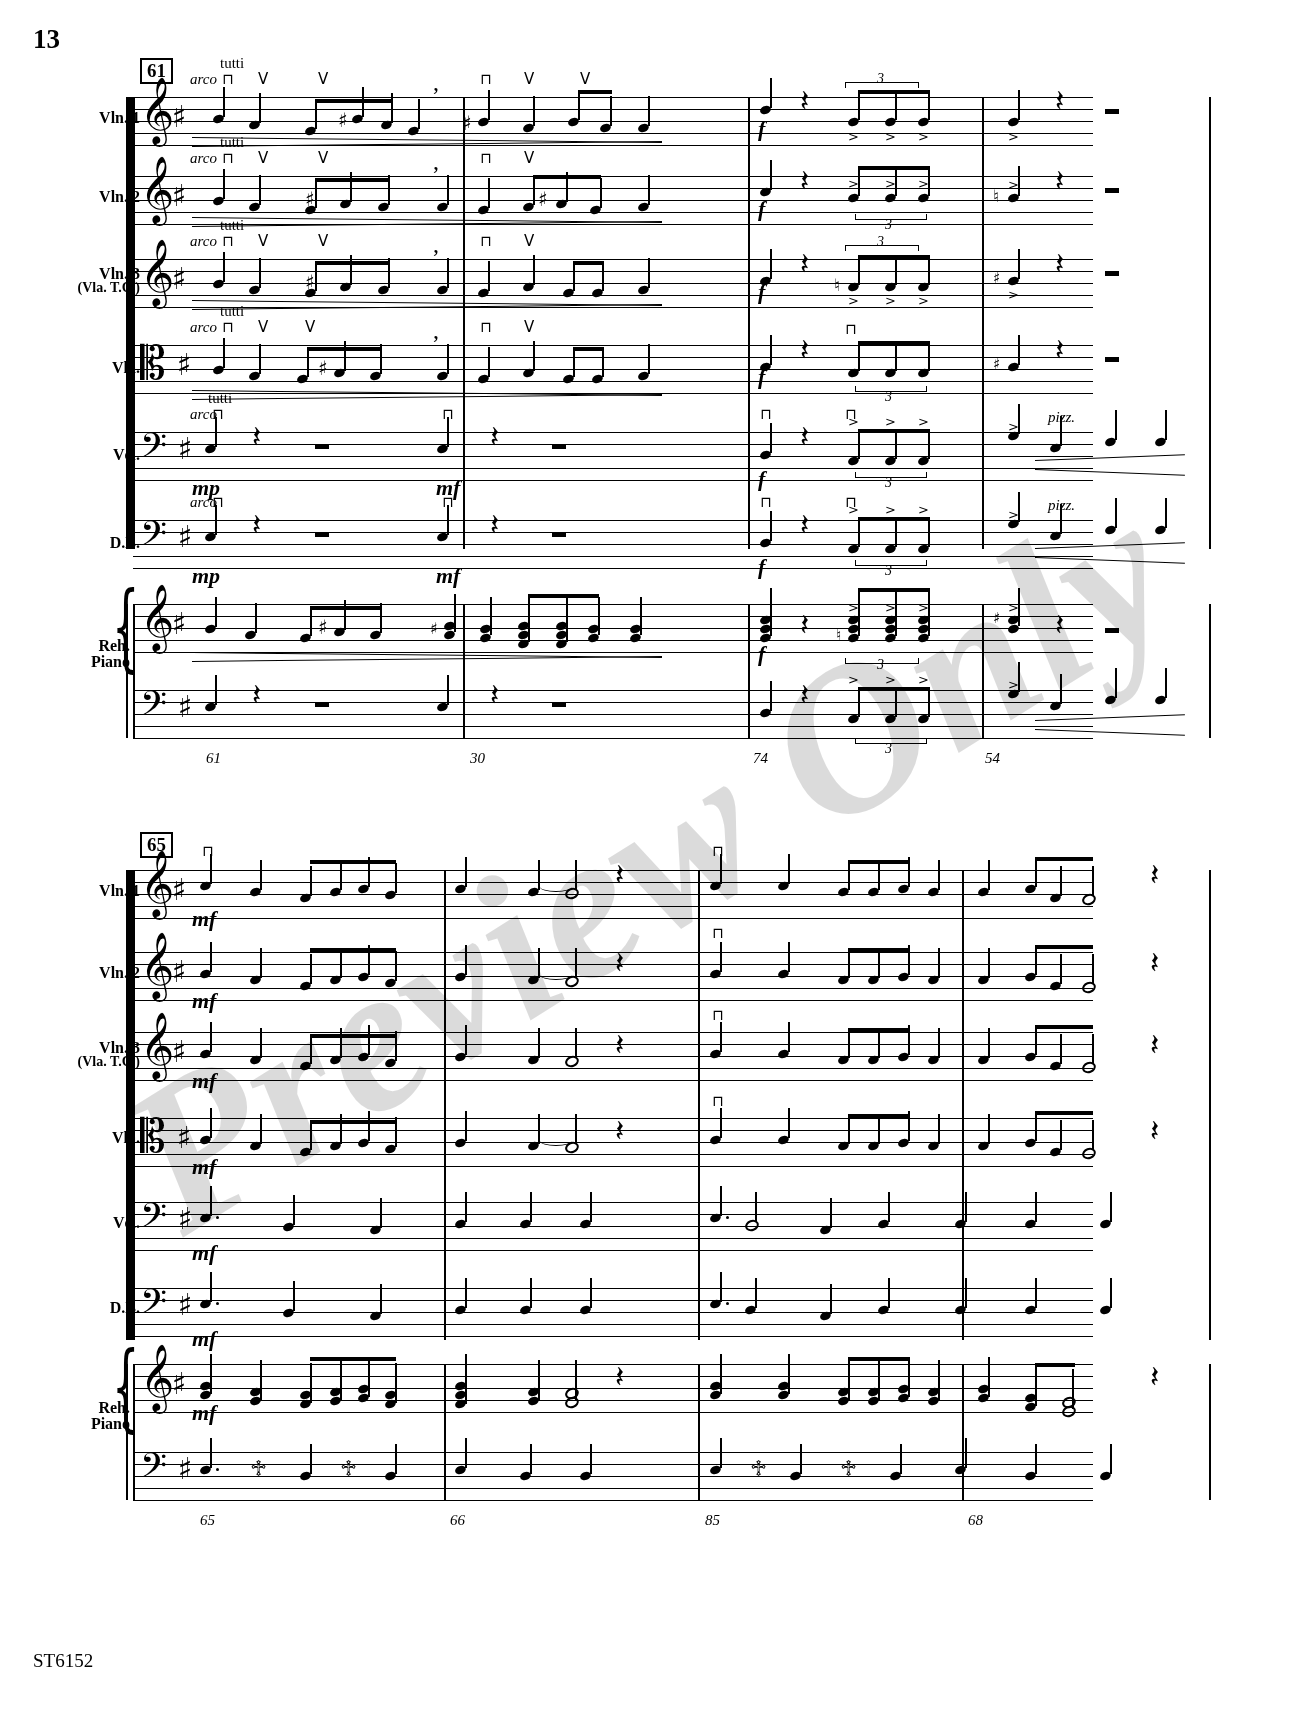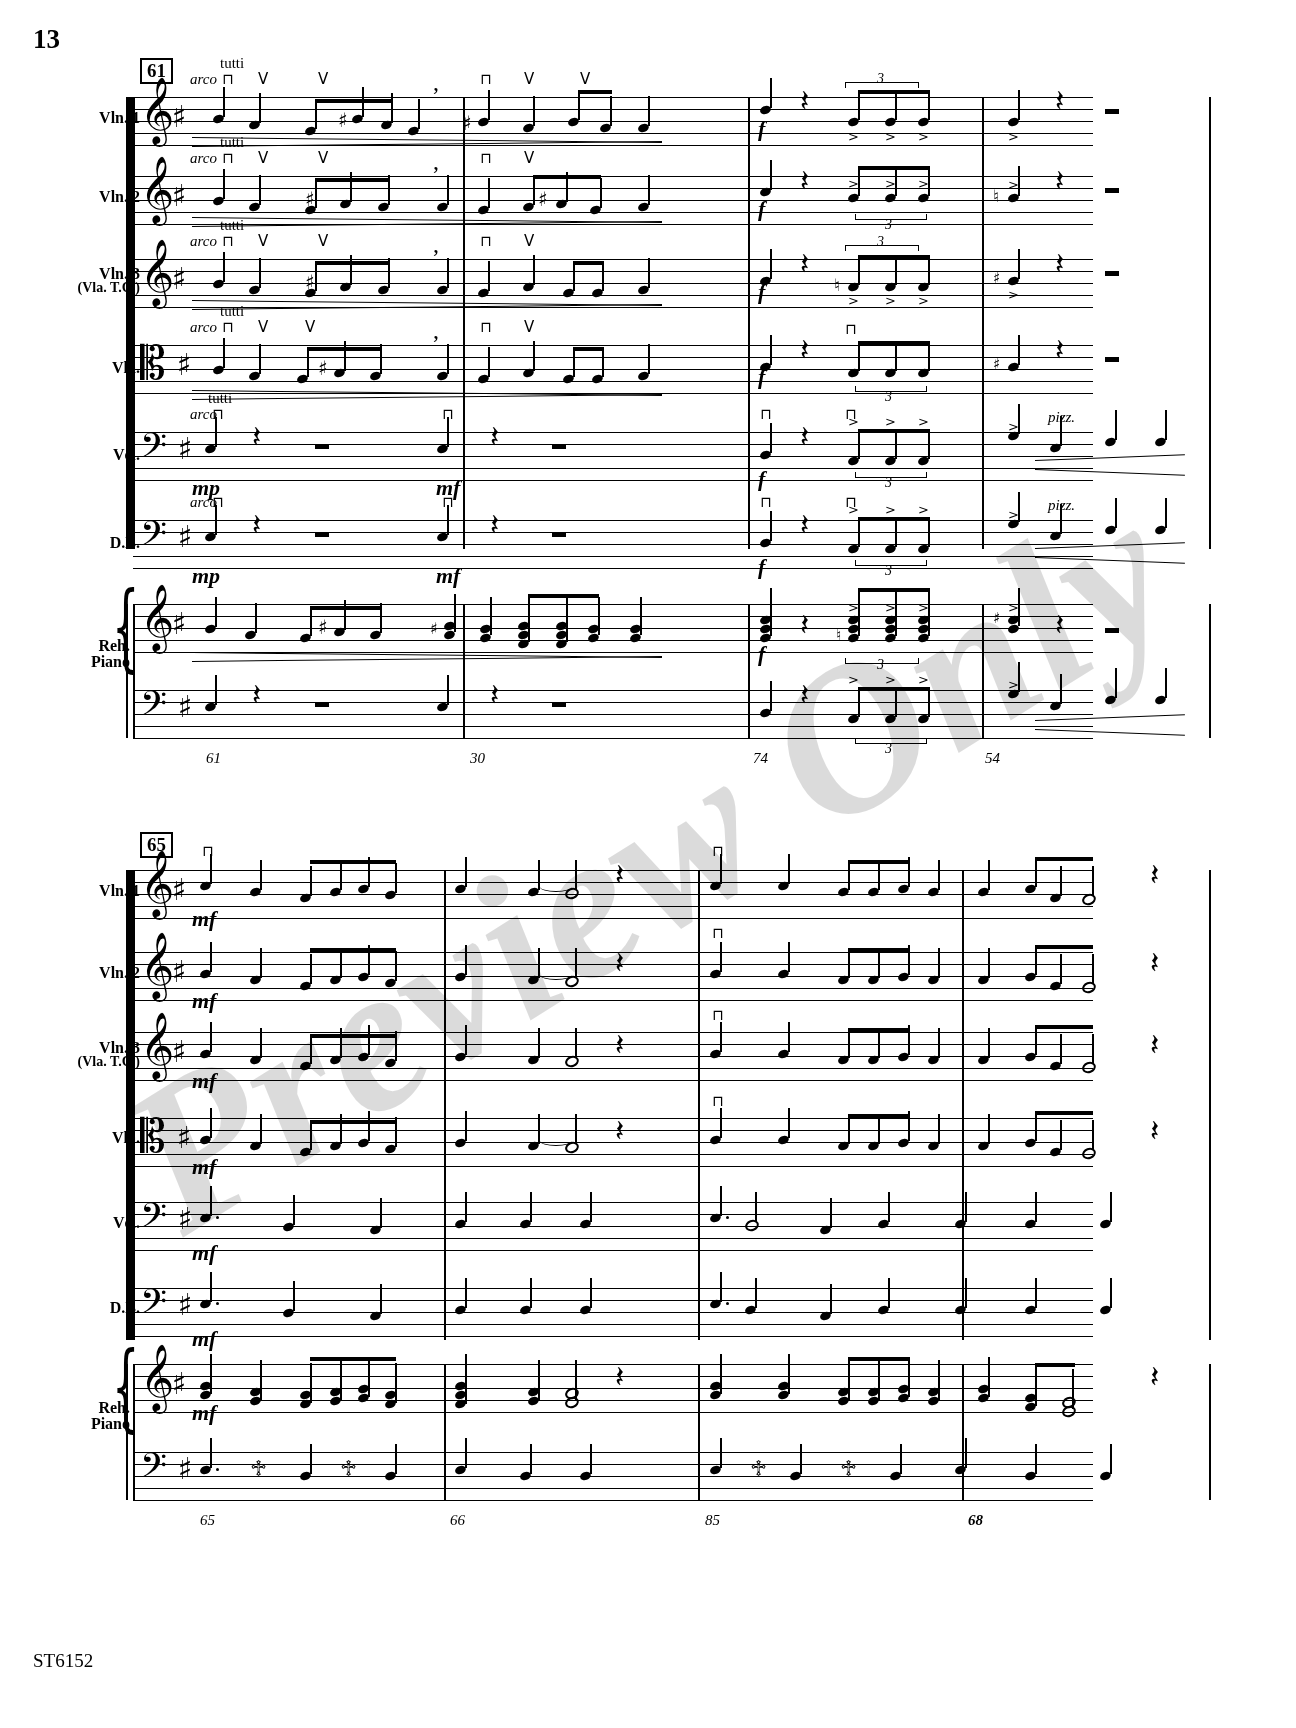--- a/index.html
+++ b/index.html
@@ -1314,20 +1314,20 @@
 
     <div class="barline" style="left:133px; top:534px; height:136px;"></div>
     <div class="barline" style="left:444px; top:534px; height:136px;"></div>
     <div class="barline" style="left:698px; top:534px; height:136px;"></div>
     <div class="barline" style="left:962px; top:534px; height:136px;"></div>
     <div class="barline" style="left:1209px; top:534px; height:136px;"></div>
 
     <div class="measure-num" style="left:200px; top:682px;">65</div>
     <div class="measure-num" style="left:450px; top:682px;">66</div>
     <div class="measure-num" style="left:705px; top:682px;">85</div>
-    <div class="measure-num" style="left:968px; top:682px;font-weight:bold;">68</div>
+    <div class="measure-num" style="left:968px; top:682px;">68</div>
   </div>
 
   <div class="watermark">
     <span>Preview Only</span>
   </div>
 
 </div>
 
 </body></html>

